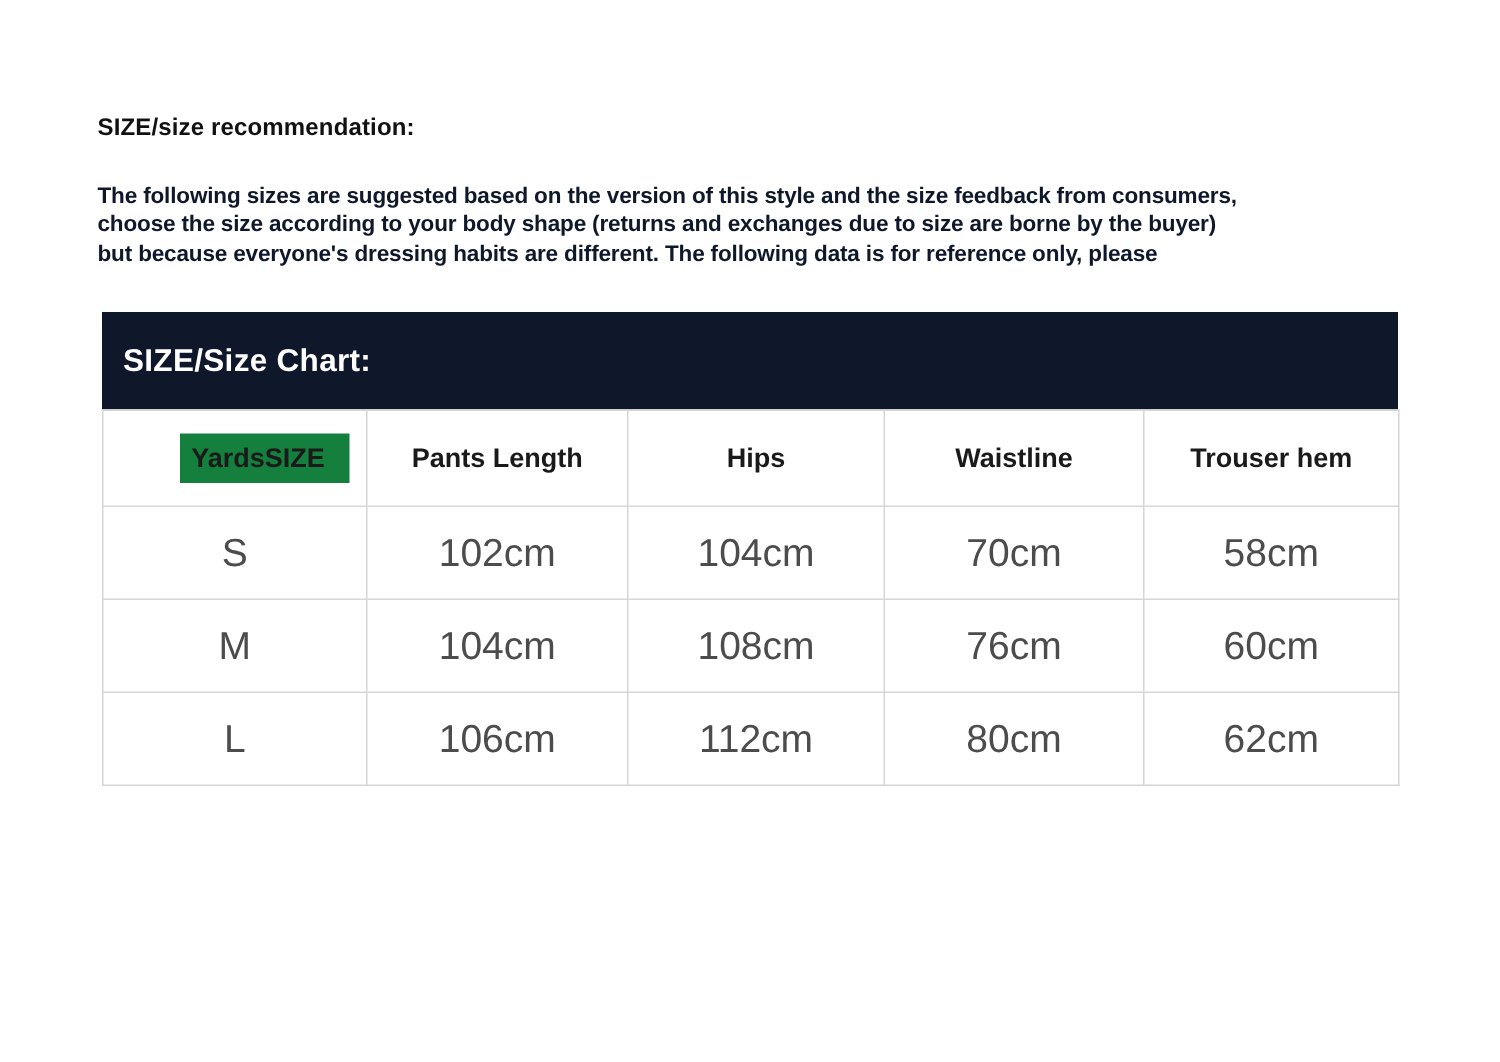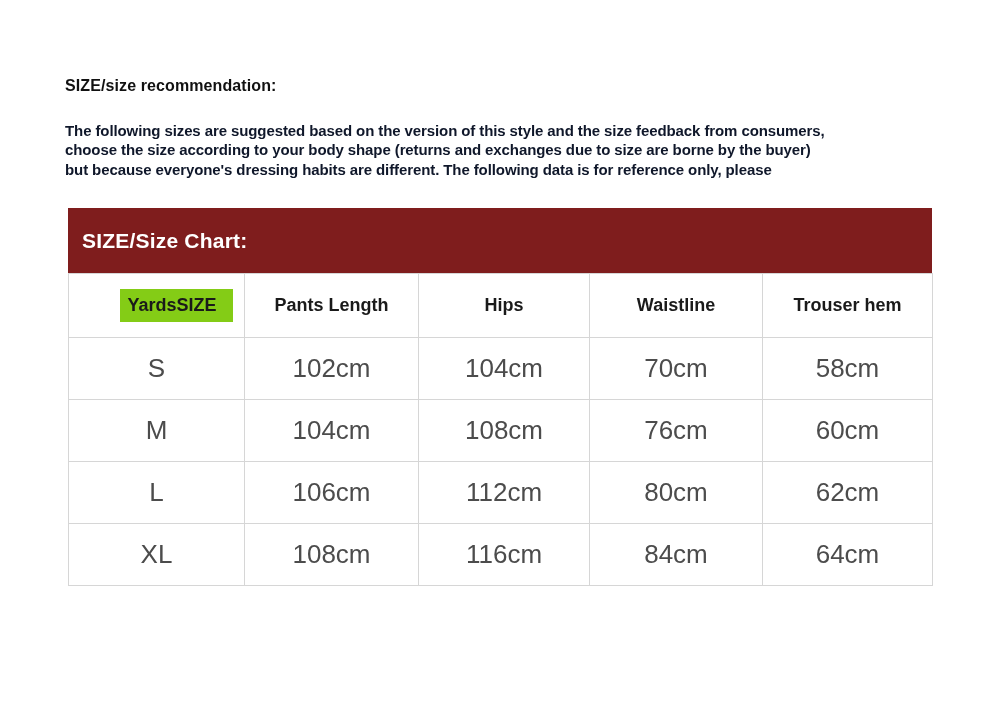--- a/index.html
+++ b/index.html
@@ -80,21 +80,21 @@
     font-size: 26px;
     font-weight: normal;
     color: #4c4c4c;
   }
   td.size-cell {
     font-size: 25px;
     color: #474747;
   }
   .hl {
     display: inline-block;
-    background: #84cc16;
+    background: #15803d;
     padding: 6px 16px 6px 7px;
     margin-left: 40px;
   }
 
   col.c0 { width: 176px; }
   col.c1 { width: 174px; }
   col.c2 { width: 171px; }
   col.c3 { width: 173px; }
   col.c4 { width: 170px; }
 </style>
@@ -104,21 +104,21 @@
 <div class="reco-title">SIZE/size recommendation:</div>
 
 <div class="reco-paragraph">
   <div>The following sizes are suggested based on the version of this style and the size feedback from consumers,</div>
   <div>choose the size according to your body shape (returns and exchanges due to size are borne by the buyer)</div>
   <div>but because everyone's dressing habits are different. The following data is for reference only, please</div>
 </div>
 
 <div class="chart-section">
 
-  <div class="chart-header" style="background-color: #7f1d1d;">
+  <div class="chart-header" style="background-color: #0f172a;">
     <span class="chart-header-label">SIZE/Size Chart:</span>
   </div>
 
   <table class="size-table">
     <colgroup>
       <col class="c0">
         <col class="c1">
         <col class="c2">
         <col class="c3">
         <col class="c4">
@@ -149,23 +149,16 @@
         <td>76cm</td>
         <td>60cm</td>
       </tr>
       <tr>
         <td class="size-cell">L</td>
         <td>106cm</td>
         <td>112cm</td>
         <td>80cm</td>
         <td>62cm</td>
       </tr>
-      <tr>
-        <td class="size-cell">XL</td>
-        <td>108cm</td>
-        <td>116cm</td>
-        <td>84cm</td>
-        <td>64cm</td>
-      </tr>
     </tbody>
   </table>
 
 </div>
 
 </body></html>

